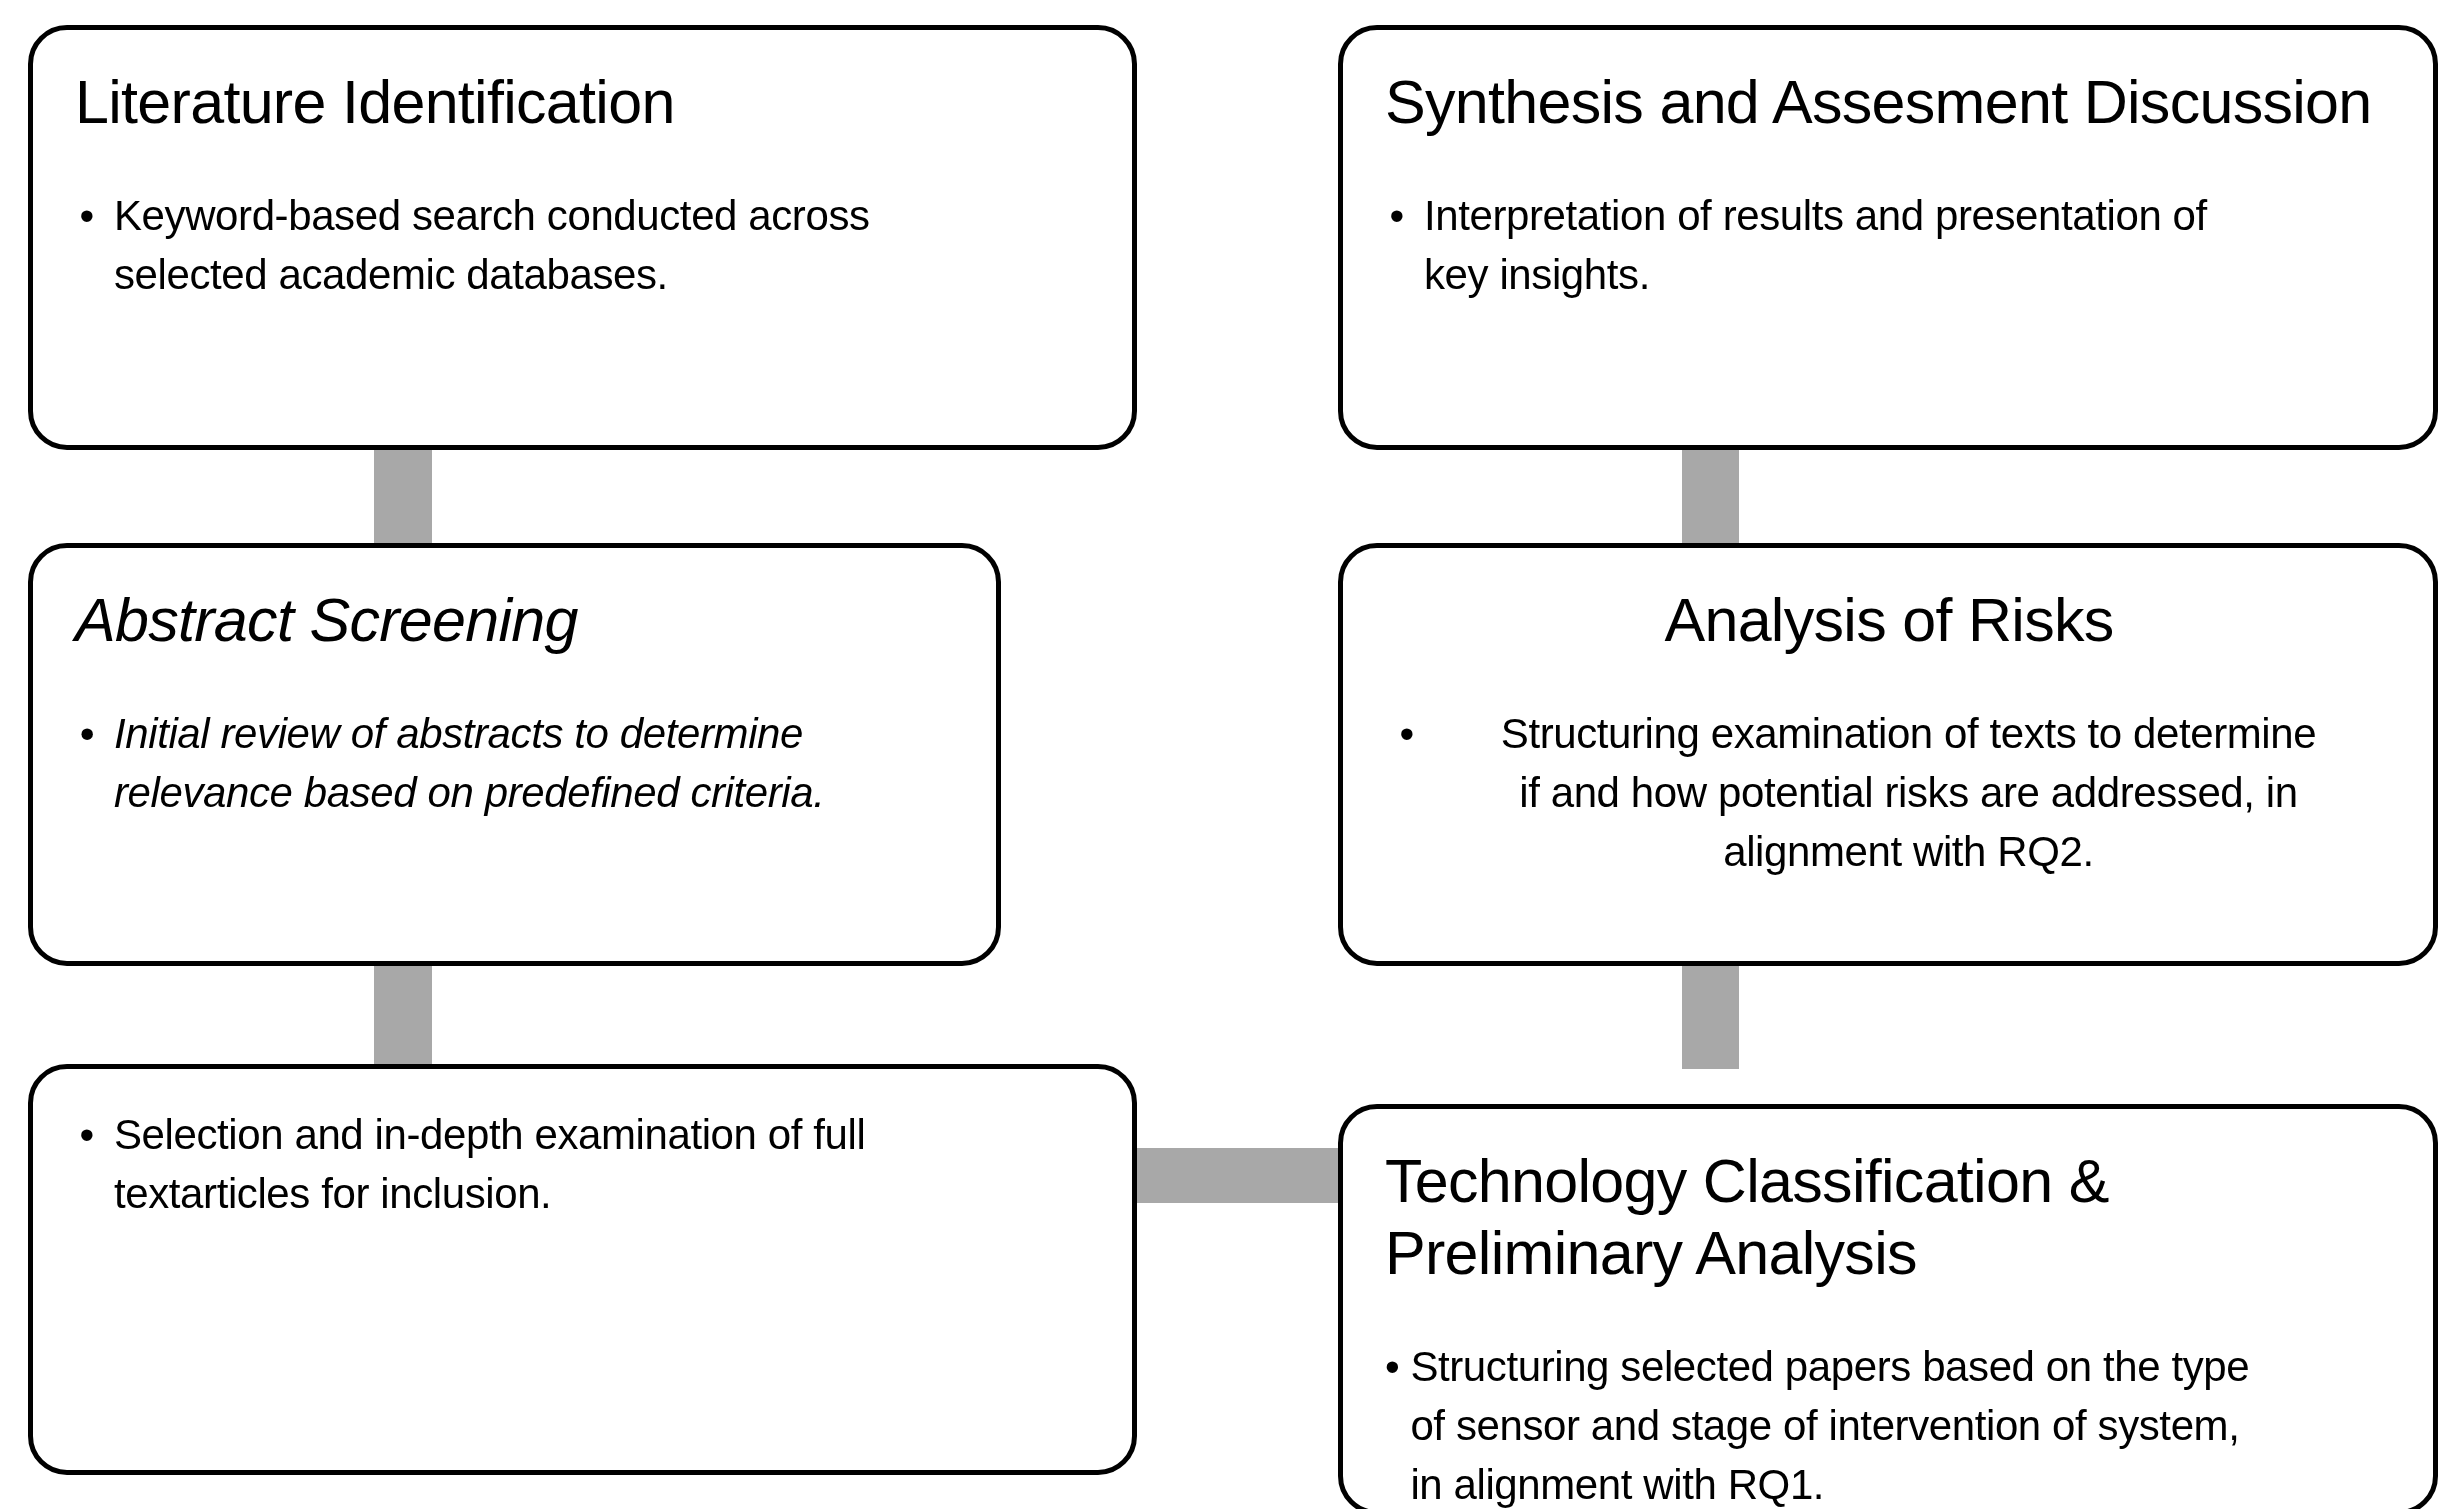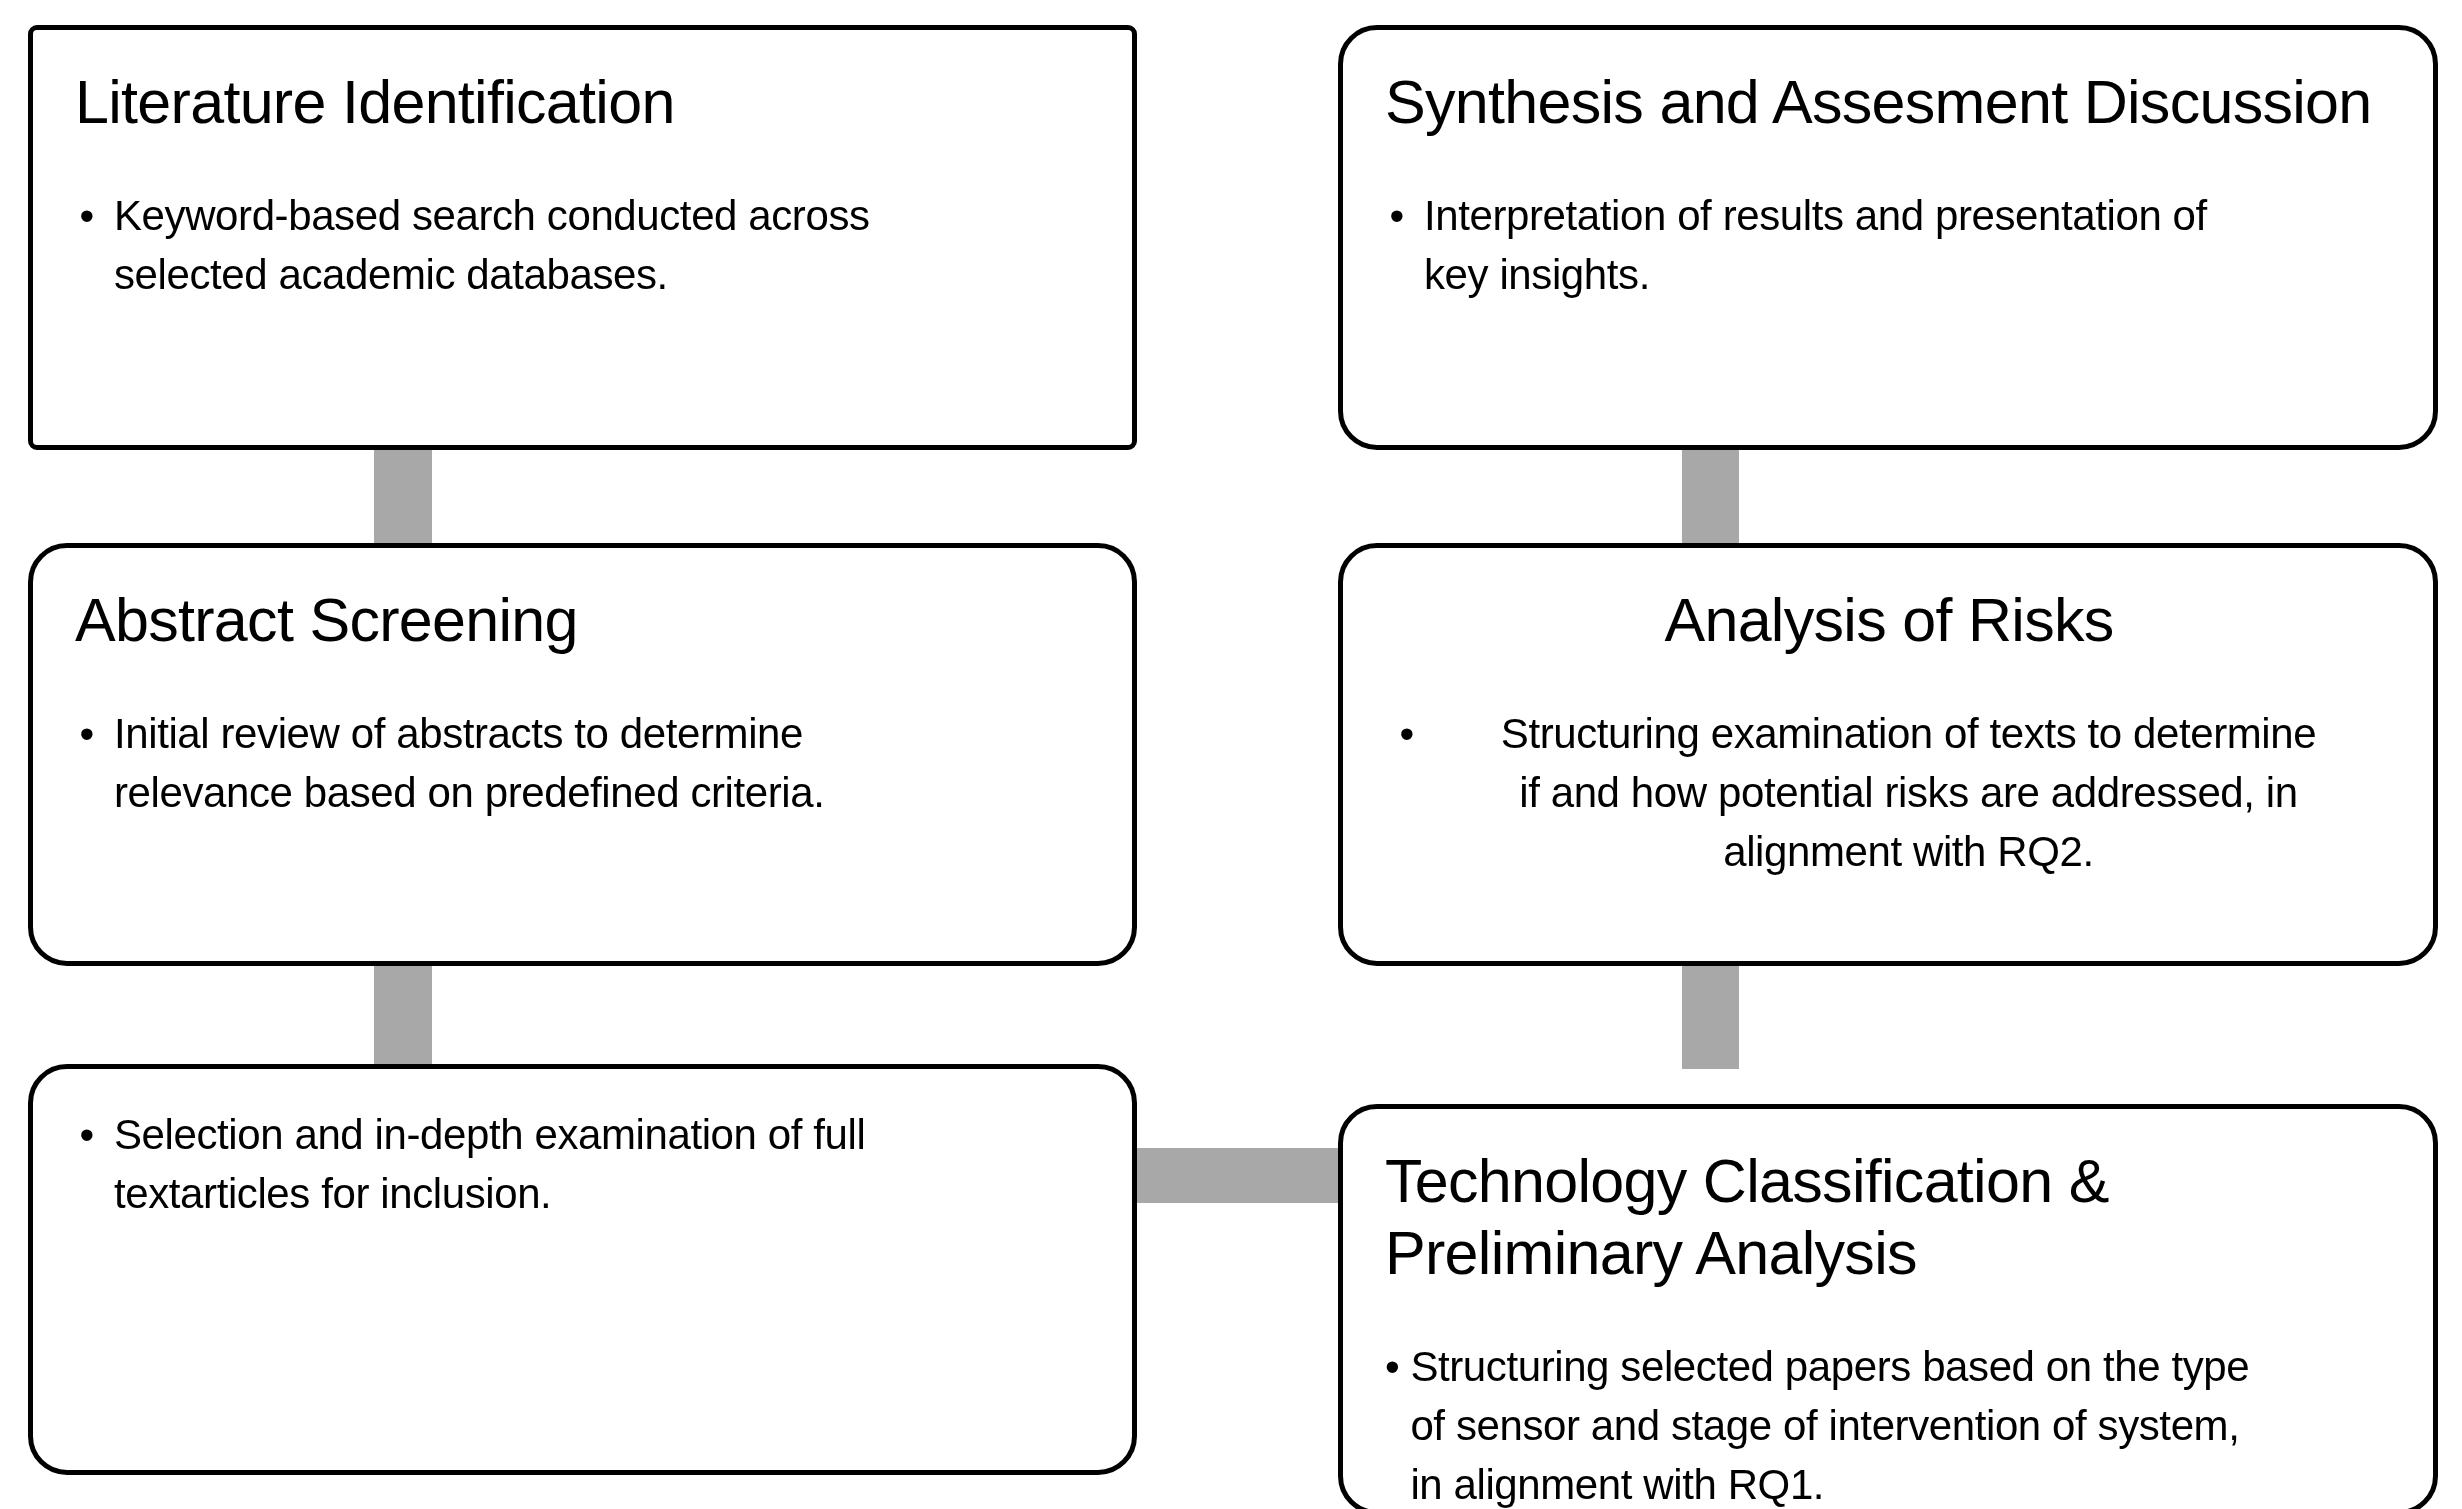--- a/index.html
+++ b/index.html
@@ -27,22 +27,22 @@
 
   .node {
     position: absolute;
     z-index: 2;
     box-sizing: border-box;
     background: #ffffff;
     border: 5.2px solid #000000;
     border-radius: 39px;
     padding: 37px 40px 30px 42px;
   }
-  .node-r1-c1 { left: 28px;   top: 25px;   width: 1109px; height: 425px; border-radius: 9px; }
-  .node-r2-c1 { left: 28px;   top: 543px;  width: 1109px; height: 423px; }
+  .node-r1-c1 { left: 28px;   top: 25px;   width: 1109px; height: 425px; }
+  .node-r2-c1 { left: 28px;   top: 543px;  width: 973px; height: 423px; font-style: italic; }
   .node-r3-c1 { left: 28px;   top: 1064px; width: 1109px; height: 411px; }
   .node-r1-c2 { left: 1338px; top: 25px;   width: 1100px; height: 425px; }
   .node-r2-c2 { left: 1338px; top: 543px;  width: 1100px; height: 423px; text-align: center; }
   .node-r3-c2 { left: 1338px; top: 1064px; width: 1100px; height: 411px; margin-top: 40px; }
 
   .node-title {
     margin: 0 0 48px 0;
     font-size: 61px;
     font-weight: 400;
     line-height: 1.18;

